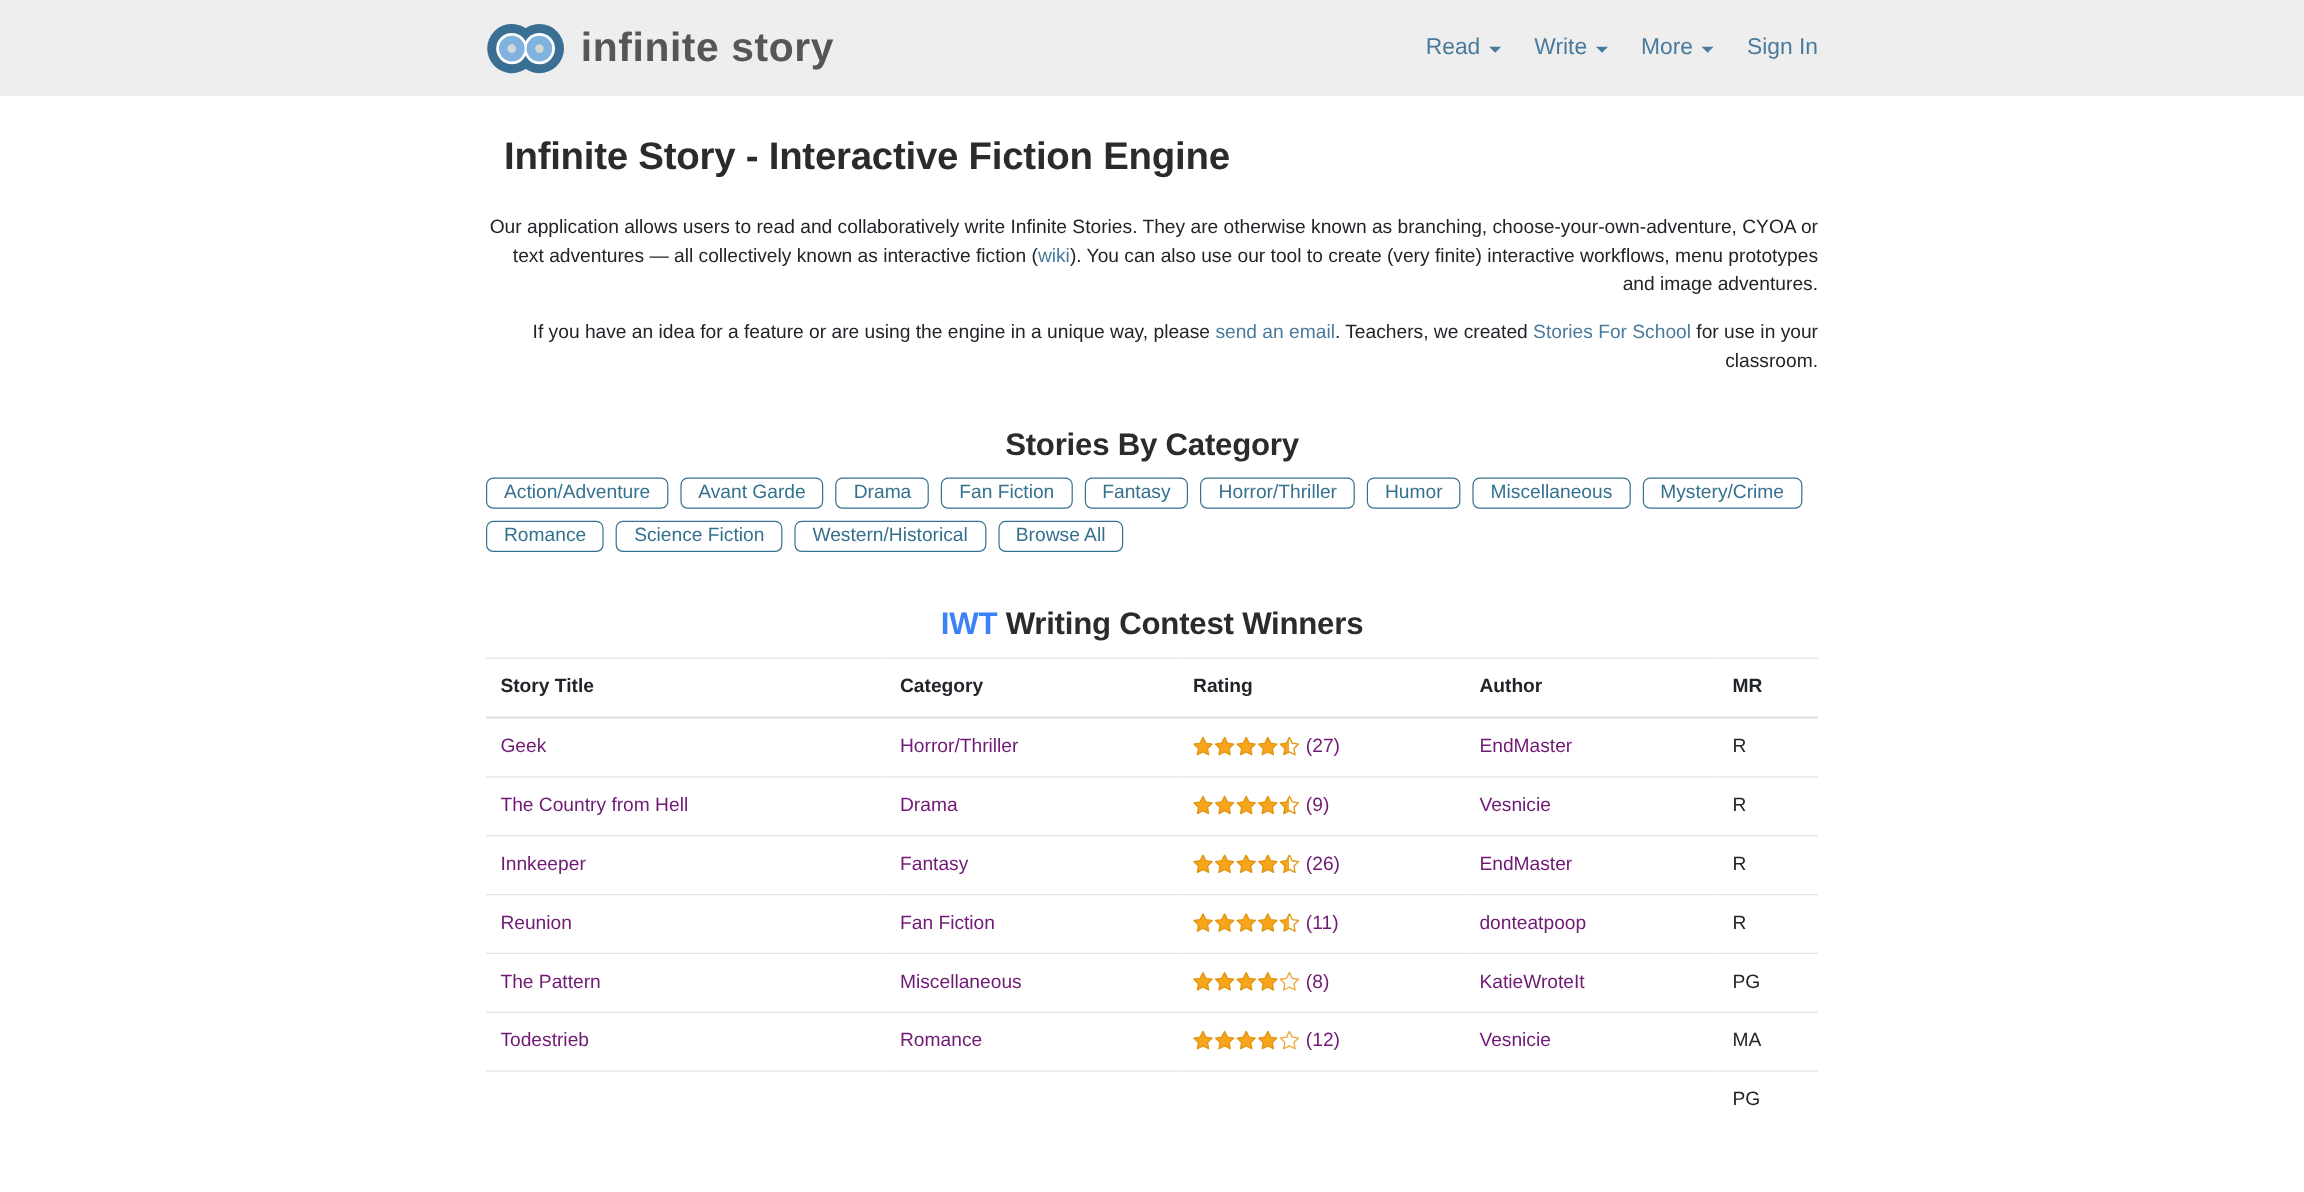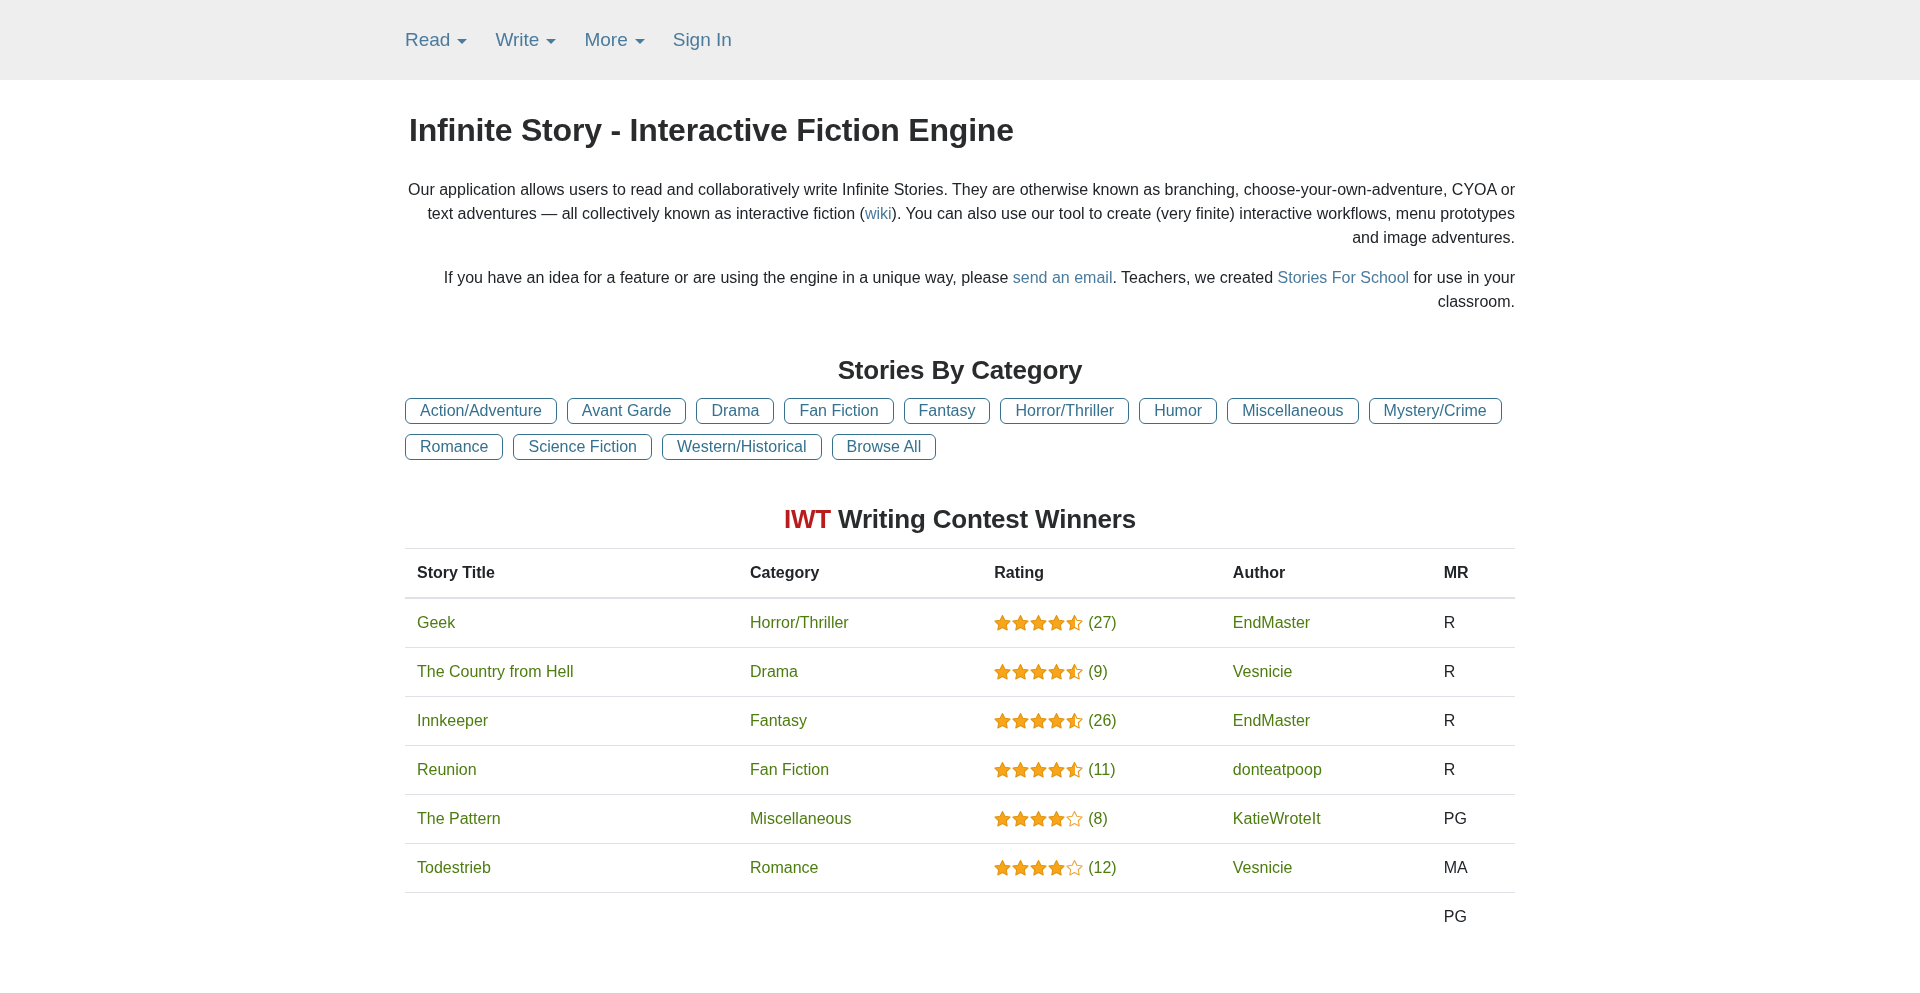--- a/index.html
+++ b/index.html
@@ -15,63 +15,76 @@
   
   header { background: #eeeeee; height: 80px; }
   .header-inner { display: flex; align-items: center; justify-content: space-between; height: 100%; }
   .brand { display: flex; align-items: center; gap: 13px; text-decoration: none; cursor: pointer; }
   .brand-text { font-size: 34px; font-weight: bold; color: #565659; letter-spacing: 0.5px; }
   nav { display: flex; align-items: center; gap: 28px; }
   .nav-link { color: #4a7b9d; text-decoration: none; font-size: 19px; display: inline-flex; align-items: center; gap: 7px; cursor: pointer; }
   .caret { width: 0; height: 0; border-left: 5px solid transparent; border-right: 5px solid transparent; border-top: 5px solid #4a7b9d; margin-top: 3px; }
 
   
-  h1 { font-size: 32px; font-weight: bold; color: #292b2c; margin: 26px 4px 24px; letter-spacing: -0.2px; }
+  h1 { font-size: 32px; font-weight: bold; color: #292b2c; margin: 26px 15px 24px; letter-spacing: -0.2px; }
   p.body-par { margin: 0 0 16px; text-align: right; }
   a.inline-link { color: #4a7b9d; text-decoration: none; cursor: pointer; }
 
   h2 { font-size: 26px; font-weight: bold; color: #292b2c; margin: 37px 0 8px; letter-spacing: -0.2px; text-align: center; }
   h2.contest-heading { margin: 40px 0 0; }
-  h2 .h2-link { color: #b91c1c; text-decoration: none; cursor: pointer; }
+  h2 .h2-link { color: #3b82f6; text-decoration: none; cursor: pointer; }
 
   .categories { display: flex; flex-wrap: wrap; gap: 10px; }
   .cat-btn {
     font-family: inherit; font-size: 16px; line-height: 24px;
     color: #35718f; background: #ffffff;
     border: 1px solid #35718f; border-radius: 6px;
     padding: 0 14px; cursor: pointer;
   }
 
   table.contest-table { width: 100%; border-collapse: collapse; margin-top: 9px; }
   .contest-table th {
     text-align: left; font-weight: bold; padding: 12px;
     border-top: 1px solid #dee2e6; border-bottom: 2px solid #dee2e6;
   }
   .contest-table td { padding: 12px; border-top: 1px solid #dee2e6; }
   .col-title { width: 30%; } .col-cat { width: 22%; } .col-rating { width: 21.5%; }
   .col-author { width: 19%; } .col-mr { width: 7.5%; }
-  .cell-link { color: #4d7c0f; text-decoration: none; cursor: pointer; }
+  .cell-link { color: #701a75; text-decoration: none; cursor: pointer; }
   .stars { display: inline-flex; align-items: center; gap: 1px; vertical-align: -3px; }
   .votes { margin-left: 5px; }
   .defs-svg { position: absolute; width: 0; height: 0; }
 </style>
 </head>
 <body>
 
 <svg class="defs-svg" aria-hidden="true">
   <defs>
     <linearGradient id="halfGrad" x1="0" y1="0" x2="1" y2="0">
       <stop offset="50%" stop-color="#f8a51b"></stop>
       <stop offset="50%" stop-color="#ffffff"></stop>
     </linearGradient>
   </defs>
 </svg>
 
 <header>
   <div class="container header-inner">
+    <a class="brand" href="#">
+      <svg width="66" height="45" viewBox="0 0 66 45">
+        <circle cx="21.5" cy="22.5" r="20.5" fill="#3a6e93"></circle>
+        <circle cx="44.5" cy="22.5" r="20.5" fill="#3a6e93"></circle>
+        <circle cx="21.5" cy="22.5" r="13" fill="#ffffff"></circle>
+        <circle cx="44.5" cy="22.5" r="13" fill="#ffffff"></circle>
+        <circle cx="21.5" cy="22.5" r="10.7" fill="#7fb2de"></circle>
+        <circle cx="44.5" cy="22.5" r="10.7" fill="#7fb2de"></circle>
+        <circle cx="21.5" cy="22.5" r="3.6" fill="#d6d6d6"></circle>
+        <circle cx="44.5" cy="22.5" r="3.6" fill="#d6d6d6"></circle>
+      </svg>
+      <span class="brand-text">infinite story</span>
+    </a>
     <nav id="nav">
         <a href="#" class="nav-link">
           <span>Read</span>
           <span class="caret"></span>
         </a>
         <a href="#" class="nav-link">
           <span>Write</span>
           <span class="caret"></span>
         </a>
         <a href="#" class="nav-link">

